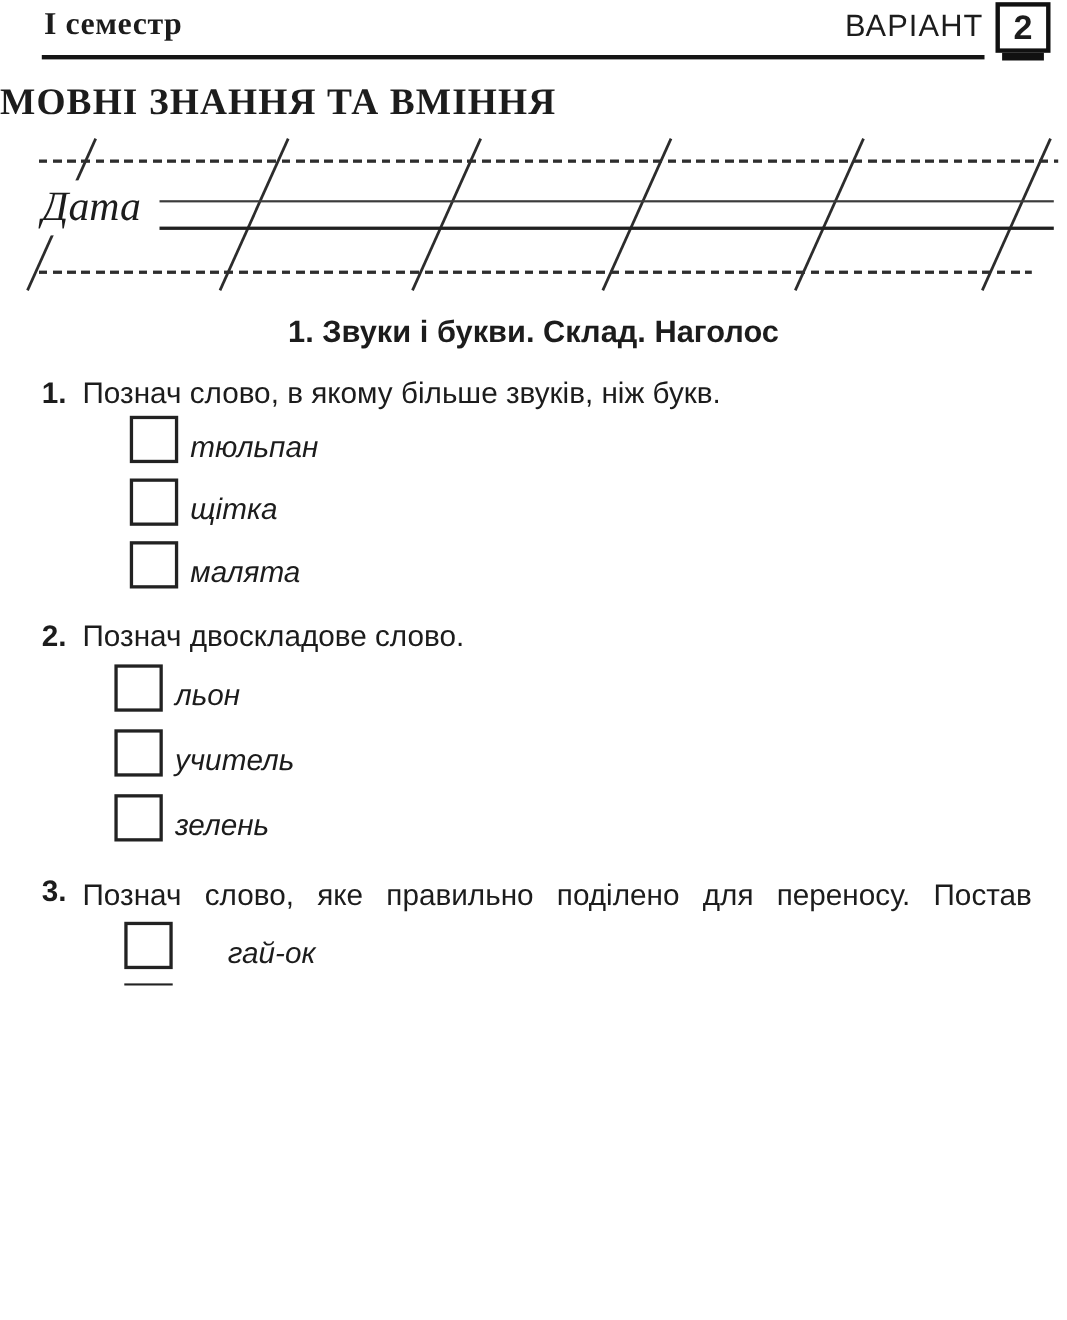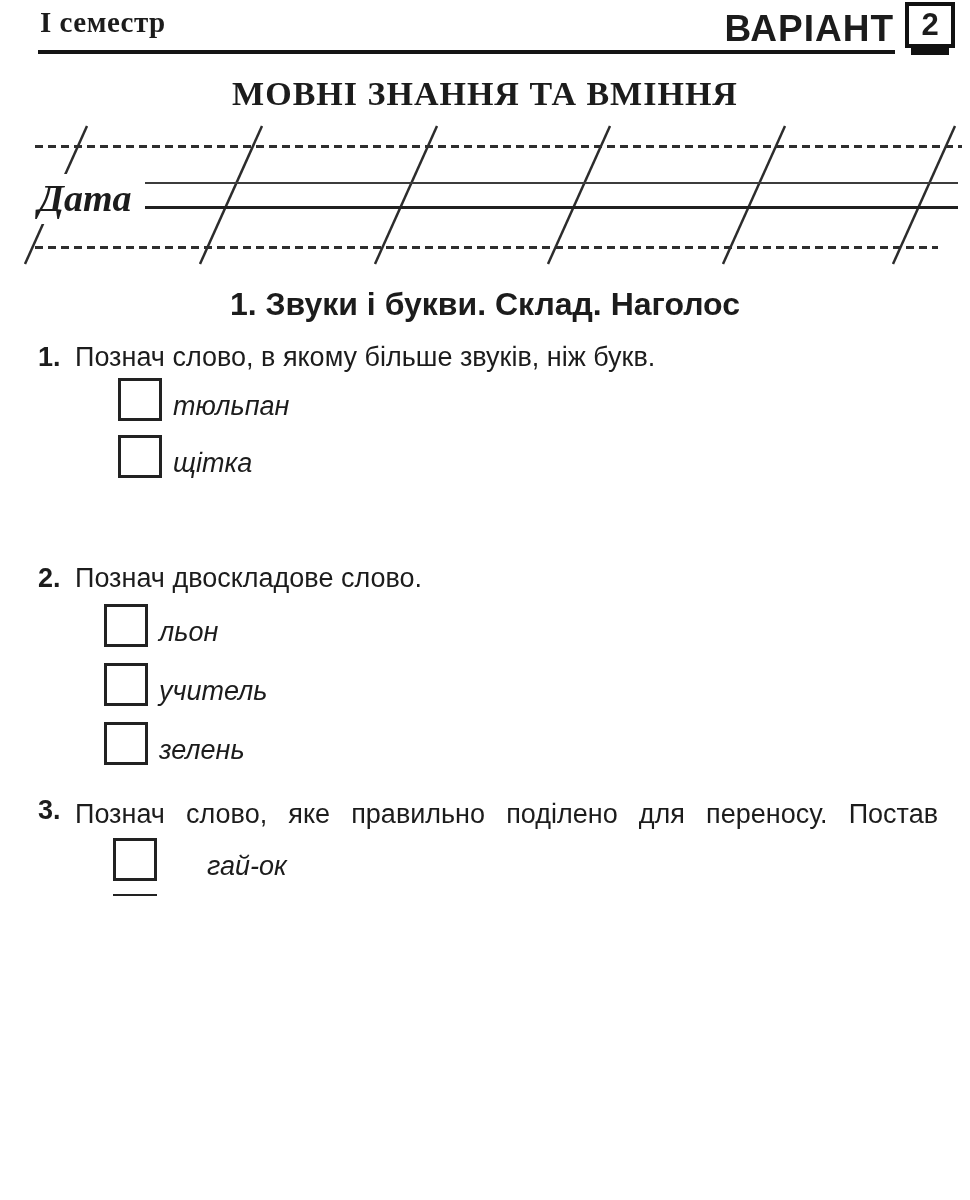--- a/index.html
+++ b/index.html
@@ -20,21 +20,21 @@
   .header-left {
     position: absolute; left: 40px; top: 6px;
     font-family: "Liberation Serif", serif;
     font-weight: bold; font-size: 29px; letter-spacing: 0.5px;
   }
   .variant-wrap {
     position: absolute; right: 15px; top: 2px;
     display: flex; align-items: flex-start;
   }
   .variant-label {
-    font-weight: bold; font-size: 37px; letter-spacing: 1px;
+    font-weight: normal; font-size: 28px; letter-spacing: 1px;
     margin-top: 6px; margin-right: 11px;
   }
   .variant-box {
     position: relative;
     width: 42px; height: 38px;
     border: 4px solid #111;
     display: flex; align-items: center; justify-content: center;
     font-weight: bold; font-size: 31px;
     background: #fff;
   }
@@ -44,48 +44,48 @@
     background: #111;
   }
   .header-rule {
     position: absolute; left: 38px; top: 50px;
     width: 857px; height: 4px; background: #151515;
   }
 
   
   .page-title {
     position: absolute; top: 75px; left: 0; width: 100%;
-    text-align: center;
+    text-align: left;
     font-family: "Liberation Serif", serif;
     font-weight: bold; font-size: 34px; letter-spacing: 1px;
   }
 
   
   .date-band { position: absolute; top: 118px; left: 0; width: 970px; height: 150px; }
   .date-band svg { position: absolute; left: 0; top: 0; }
   .dashed-line {
     position: absolute; height: 3px;
     background: repeating-linear-gradient(90deg, #2e2e2e 0 8px, transparent 8px 13px);
   }
   .dashed-top    { left: 35px; right: 8px;  top: 27px; }
   .dashed-bottom { left: 35px; right: 32px; top: 128px; }
   .write-line { position: absolute; left: 145px; right: 12px; }
   .write-line-1 { top: 64px; height: 2px; background: #3c3c3c; }
   .write-line-2 { top: 88px; height: 3px; background: #202020; }
   .date-label {
-    position: absolute; left: 34px; top: 56px;
+    position: absolute; left: 34px; top: 46px;
     font-family: "Liberation Serif", serif;
-    font-weight: bold; font-style: italic; font-size: 38px;
+    font-weight: normal; font-style: italic; font-size: 38px;
     background: #ffffff; padding: 2px 8px 4px 4px;
   }
 
   
   .section-heading {
     position: absolute; top: 286px; left: 0; width: 100%;
-    text-align: center; font-weight: bold; font-size: 32px;
+    text-align: center; font-weight: bold; font-size: 28px;
   }
 
   
   .question { position: absolute; left: 38px; right: 32px; font-size: 27px; line-height: 31px; }
   .q1 { top: 342px; }
   .q2 { top: 563px; }
   .q3 { top: 795px; }
   .q-row { display: flex; }
   .q-num { width: 37px; flex: 0 0 37px; font-weight: bold; }
   .q-text { flex: 1; }
@@ -158,20 +158,24 @@
     </div>
     <div class="options">
       <div class="option-row">
         <div class="checkbox"></div>
         <div class="option-label">тюльпан</div>
       </div>
       <div class="option-row">
         <div class="checkbox"></div>
         <div class="option-label">щітка</div>
       </div>
+      <div class="option-row">
+        <div class="checkbox"></div>
+        <div class="option-label">малята</div>
+      </div>
     </div>
   </div>
 
   <div class="question q2">
     <div class="q-row">
       <div class="q-num">2.</div>
       <div class="q-text">Познач двоскладове слово.</div>
     </div>
     <div class="options">
       <div class="option-row">

